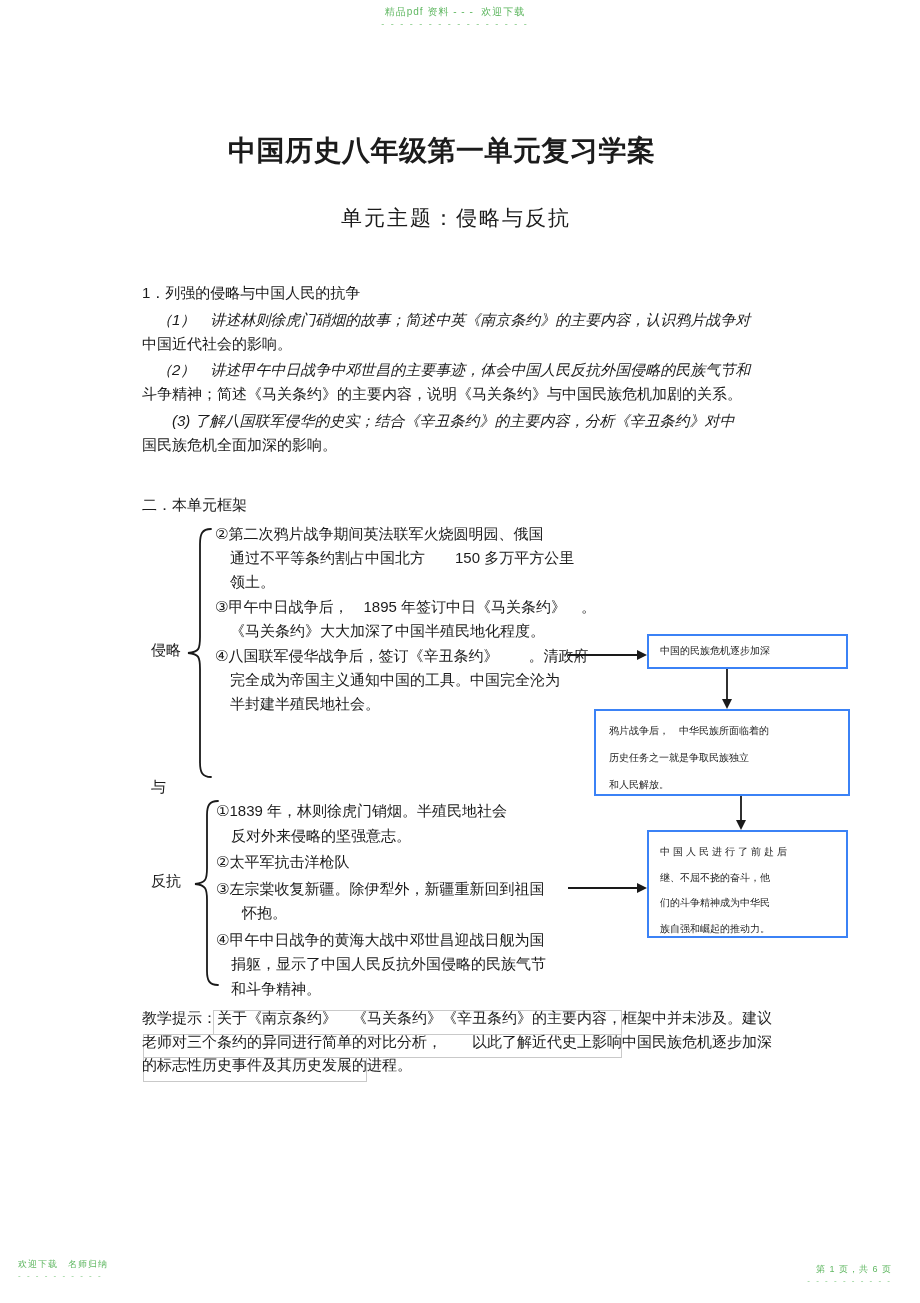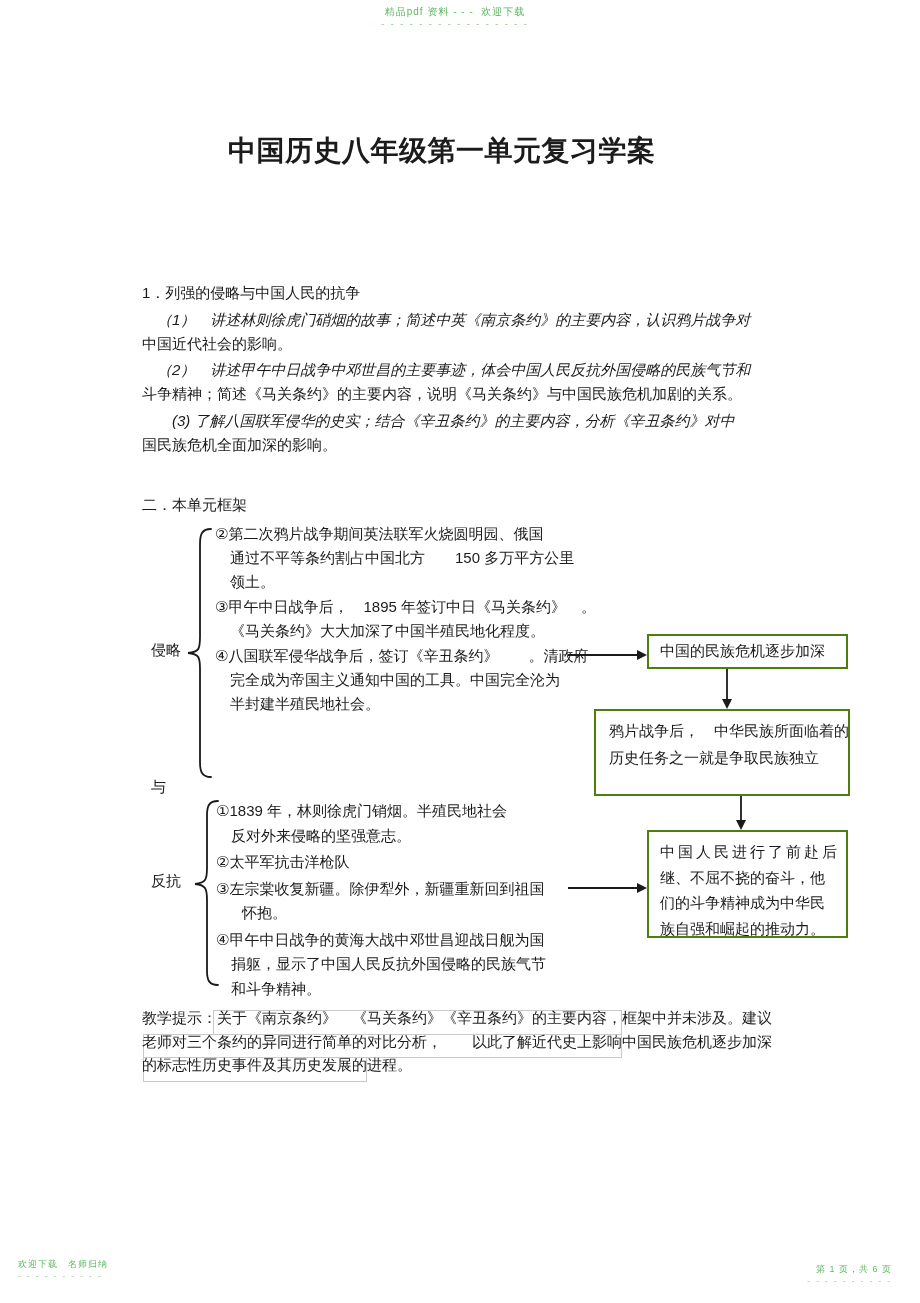--- a/index.html
+++ b/index.html
@@ -17,21 +17,21 @@
   .sec1{left:142px;top:281px;width:680px;}
   .pgap{margin-top:2.5px;font-style:italic;}
   .sec2head{left:142px;top:493px;}
   
   .fw{font-size:15px;line-height:24px;}
   .fw-item{margin-bottom:1px;}
   .fw-line{white-space:pre;}
   .cont{padding-left:15px;}
   .fw-label{font-size:15px;}
   
-  .fbox{position:absolute;border:2px solid #4d7c0f;box-sizing:border-box;font-size:15px;background:#fff;}
+  .fbox{position:absolute;border:2px solid #3b82f6;box-sizing:border-box;font-size:10px;background:#fff;}
   .fbox .bx-line{white-space:pre;}
   #box1{left:647px;top:634px;width:201px;height:35px;line-height:30px;padding-left:11px;}
   #box2{left:594px;top:709px;width:256px;height:87px;padding:6px 0 0 13px;line-height:27px;}
   #box3{left:647px;top:830px;width:201px;height:108px;padding:7px 0 0 11px;line-height:25.5px;}
   #box3 .wide{letter-spacing:3px;}
   
   .note-rect{position:absolute;border:1px solid #c9c9c9;box-sizing:border-box;}
   .note{left:142px;top:1006px;width:680px;font-size:15px;line-height:23.5px;}
   .note .bodyline{line-height:23.5px;}
   svg{display:block;}
@@ -40,20 +40,21 @@
 <body>
 
 <div class="page">
 
   <div class="abs" style="left:0;top:5px;width:910px;text-align:center;">
     <div class="wm">精品pdf 资料 - - -  欢迎下载</div>
     <div class="wm-dash">- - - - - - - - - - - - - - - -</div>
   </div>
 
   <div class="abs title" style="left:228px;top:132px;">中国历史八年级第一单元复习学案</div>
+  <div class="abs subtitle" style="left:341px;top:204px;">单元主题：侵略与反抗</div>
 
   <div class="abs sec1">
     <div class="bodyline">1．列强的侵略与中国人民的抗争</div>
     <div class="bodyline pgap">　（1）　讲述林则徐虎门硝烟的故事；简述中英《南京条约》的主要内容，认识鸦片战争对</div>
     <div class="bodyline">中国近代社会的影响。</div>
     <div class="bodyline pgap">　（2）　讲述甲午中日战争中邓世昌的主要事迹，体会中国人民反抗外国侵略的民族气节和</div>
     <div class="bodyline">斗争精神；简述《马关条约》的主要内容，说明《马关条约》与中国民族危机加剧的关系。</div>
     <div class="bodyline pgap">　　(3) 了解八国联军侵华的史实；结合《辛丑条约》的主要内容，分析《辛丑条约》对中</div>
     <div class="bodyline">国民族危机全面加深的影响。</div>
   </div>
@@ -121,20 +122,21 @@
     </g>
   </svg>
 
   <div class="fbox" id="box1">
     <div class="bx-line">中国的民族危机逐步加深</div>
   </div>
 
   <div class="fbox" id="box2">
     <div class="bx-line">鸦片战争后，　中华民族所面临着的</div>
     <div class="bx-line">历史任务之一就是争取民族独立</div>
+    <div class="bx-line">和人民解放。</div>
   </div>
 
   <div class="fbox" id="box3">
     <div class="bx-line wide">中国人民进行了前赴后</div>
     <div class="bx-line">继、不屈不挠的奋斗，他</div>
     <div class="bx-line">们的斗争精神成为中华民</div>
     <div class="bx-line">族自强和崛起的推动力。</div>
   </div>
 
   <div class="note-rect" style="left:213px;top:1010px;width:409px;height:25px;"></div>

